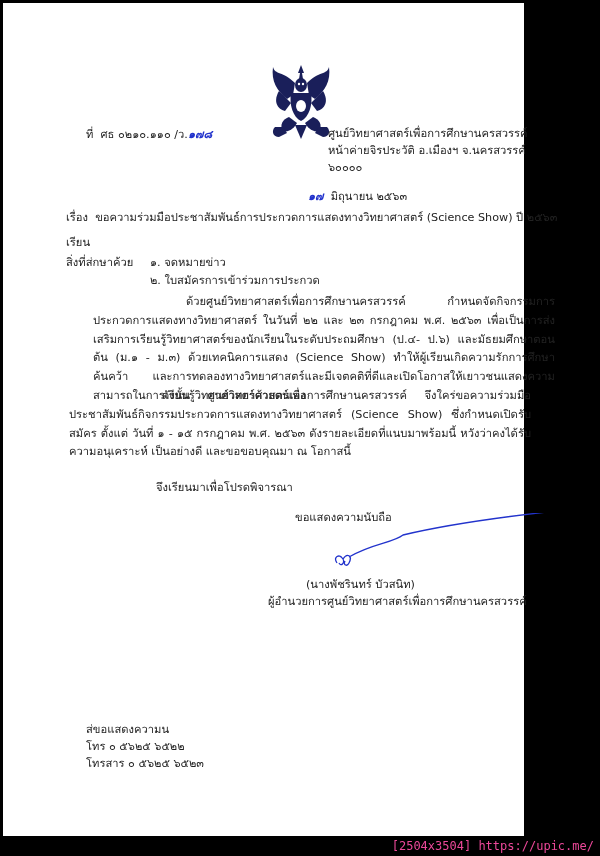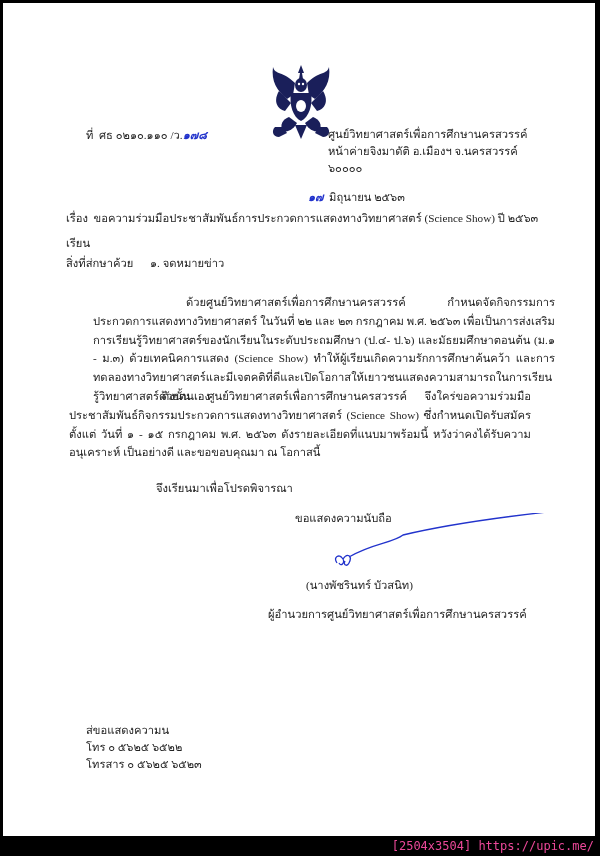--- a/index.html
+++ b/index.html
@@ -1,22 +1,22 @@
 <!DOCTYPE html>
 <html><head>
 <meta charset="utf-8">
 <style>
   html, body { margin: 0; padding: 0; }
   body {
     width: 600px; height: 856px; background: #000; position: relative; overflow: hidden;
     font-family: "DejaVu Sans", sans-serif;
   }
   .page {
-    position: absolute; left: 3px; top: 3px; width: 592px; height: 833px;
-    background: #fff; color: #1a1a1a; font-family: Liberation Serif, serif;
+    position: absolute; left: 3px; top: 3px; width: 521px; height: 833px;
+    background: #fff; color: #1a1a1a;
   }
   .txt { position: absolute; font-size: 11.2px; line-height: 14px; white-space: nowrap; color: #222; }
   .blue-hand { color: #2233cc; font-style: italic; font-weight: bold; }
   .garuda { position: absolute; left: 266px; top: 58px; width: 64px; height: 80px; }
   .para { position: absolute; left: 66px; width: 462px; font-size: 11.2px; line-height: 18.8px; color: #222; text-align: justify; text-align-last: left; }
   .para p { margin: 0; }
   .indent { text-indent: 93px; }
   .sig-line { position: absolute; }
   .footer-bar {
     position: absolute; left: 0; top: 836px; width: 600px; height: 20px; background: #000;
@@ -52,56 +52,57 @@
       <circle cx="34" cy="23" r="1.2"></circle>
     </g>
   </svg>
 
   <div class="txt" style="left:83px; top:125px;">
     <span>ที่</span>&nbsp;
     <span>ศธ ๐๒๑๐.๑๑๐ /ว.</span><span class="blue-hand">๑๗๘</span>
   </div>
 
   <div class="txt" style="left:325px; top:124px;">ศูนย์วิทยาศาสตร์เพื่อการศึกษานครสวรรค์</div>
-  <div class="txt" style="left:325px; top:141px;">หน้าค่ายจิงมาดัติ อ.เมืองฯ จ.นครสวรรค์</div>
+  <div class="txt" style="left:325px; top:141px;">หน้าค่ายจิรประวัติ อ.เมืองฯ จ.นครสวรรค์</div>
   <div class="txt" style="left:325px; top:158px;">๖๐๐๐๐</div>
 
   <div class="txt" style="left:305px; top:187px;">
     <span class="blue-hand">๑๗</span>&nbsp;
     <span>มิถุนายน ๒๕๖๓</span>
   </div>
 
   <div class="txt" style="left:63px; top:208px;">
     <span>เรื่อง</span>&nbsp;
     <span>ขอความร่วมมือประชาสัมพันธ์การประกวดการแสดงทางวิทยาศาสตร์ (Science Show) ปี ๒๕๖๓</span>
   </div>
 
   <div class="txt" style="left:63px; top:233px;">เรียน</div>
 
   <div class="txt" style="left:63px; top:253px;">สิ่งที่ส่กษาค้วย</div>
   <div class="txt" style="left:147px; top:253px;">๑. จดหมายข่าว</div>
+  <div class="txt" style="left:147px; top:271px;">๒. ใบสมัครการเข้าร่วมการประกวด</div>
 
   <div class="para" style="top:290px;margin-left:24px;">
     <p class="indent">ด้วยศูนย์วิทยาศาสตร์เพื่อการศึกษานครสวรรค์ กำหนดจัดกิจกรรมการประกวดการแสดงทางวิทยาศาสตร์ ในวันที่ ๒๒ และ ๒๓ กรกฎาคม พ.ศ. ๒๕๖๓ เพื่อเป็นการส่งเสริมการเรียนรู้วิทยาศาสตร์ของนักเรียนในระดับประถมศึกษา (ป.๔- ป.๖) และมัธยมศึกษาตอนต้น (ม.๑ - ม.๓) ด้วยเทคนิคการแสดง (Science Show) ทำให้ผู้เรียนเกิดความรักการศึกษาค้นคว้า และการทดลองทางวิทยาศาสตร์และมีเจตคติที่ดีและเปิดโอกาสให้เยาวชนแสดงความสามารถในการเรียนรู้วิทยาศาสตร์ด้วยตนเอง</p>
   </div>
 
   <div class="para" style="top:384px;">
     <p class="indent">ดังนั้น ศูนย์วิทยาศาสตร์เพื่อการศึกษานครสวรรค์ จึงใคร่ขอความร่วมมือประชาสัมพันธ์กิจกรรมประกวดการแสดงทางวิทยาศาสตร์ (Science Show) ซึ่งกำหนดเปิดรับสมัคร ตั้งแต่ วันที่ ๑ - ๑๕ กรกฎาคม พ.ศ. ๒๕๖๓ ดังรายละเอียดที่แนบมาพร้อมนี้ หวังว่าคงได้รับความอนุเคราะห์ เป็นอย่างดี และขอขอบคุณมา ณ โอกาสนี้</p>
   </div>
 
   <div class="txt" style="left:153px; top:478px;">จึงเรียนมาเพื่อโปรดพิจารณา</div>
 
   <div class="txt" style="left:292px; top:508px;">ขอแสดงความนับถือ</div>
 
   <svg class="sig-line" style="left:330px; top:510px;" width="270" height="60" viewBox="0 0 270 60">
     <path d="M4 50 C0 44 6 40 10 46 C12 50 8 54 6 50 M10 46 C14 40 20 42 16 50 C14 54 10 52 12 48 M16 44 C40 30 60 30 70 22 C120 10 200 0 262 -6" fill="none" stroke="#2233cc" stroke-width="1.3"></path>
   </svg>
 
   <div class="txt" style="left:303px; top:575px;">(นางพัชรินทร์ บัวสนิท)</div>
-  <div class="txt" style="left:265px; top:592px;margin-top:12px;">ผู้อำนวยการศูนย์วิทยาศาสตร์เพื่อการศึกษานครสวรรค์</div>
+  <div class="txt" style="left:265px; top:592px;">ผู้อำนวยการศูนย์วิทยาศาสตร์เพื่อการศึกษานครสวรรค์</div>
 
   <div class="txt" style="left:83px; top:720px;">ส่ขอแสดงความน</div>
   <div class="txt" style="left:83px; top:737px;">โทร ๐ ๕๖๒๕ ๖๕๒๒</div>
   <div class="txt" style="left:83px; top:754px;">โทรสาร ๐ ๕๖๒๕ ๖๕๒๓</div>
 </div>
 
 <div class="footer-bar"></div>
 <div class="footer-text">[2504x3504] https://upic.me/</div>
 
 </body></html>

